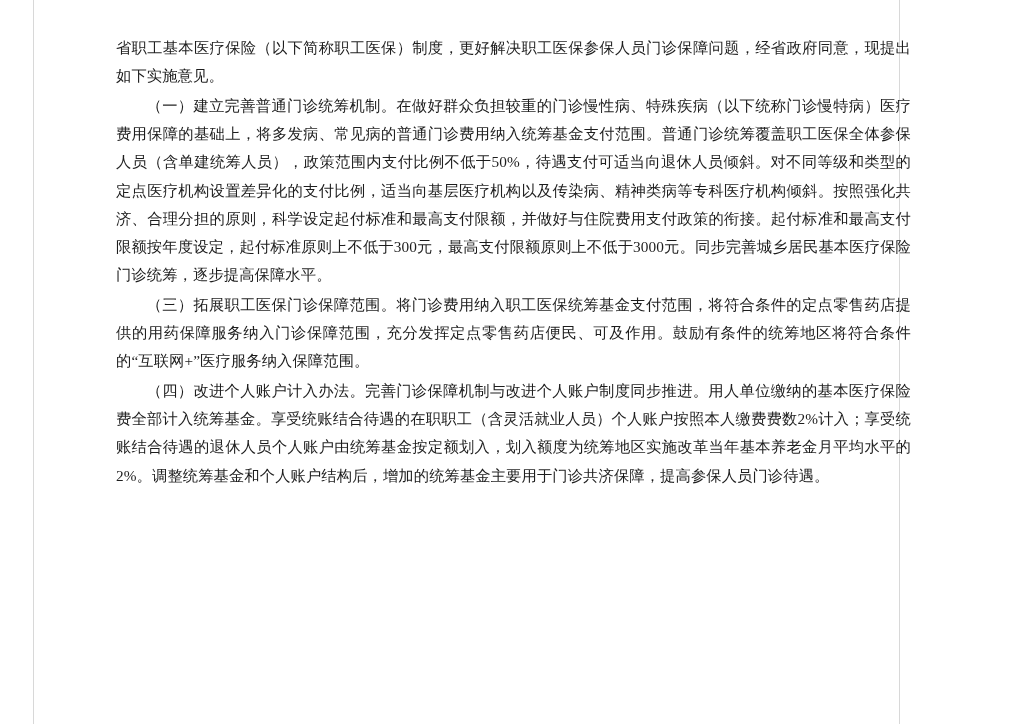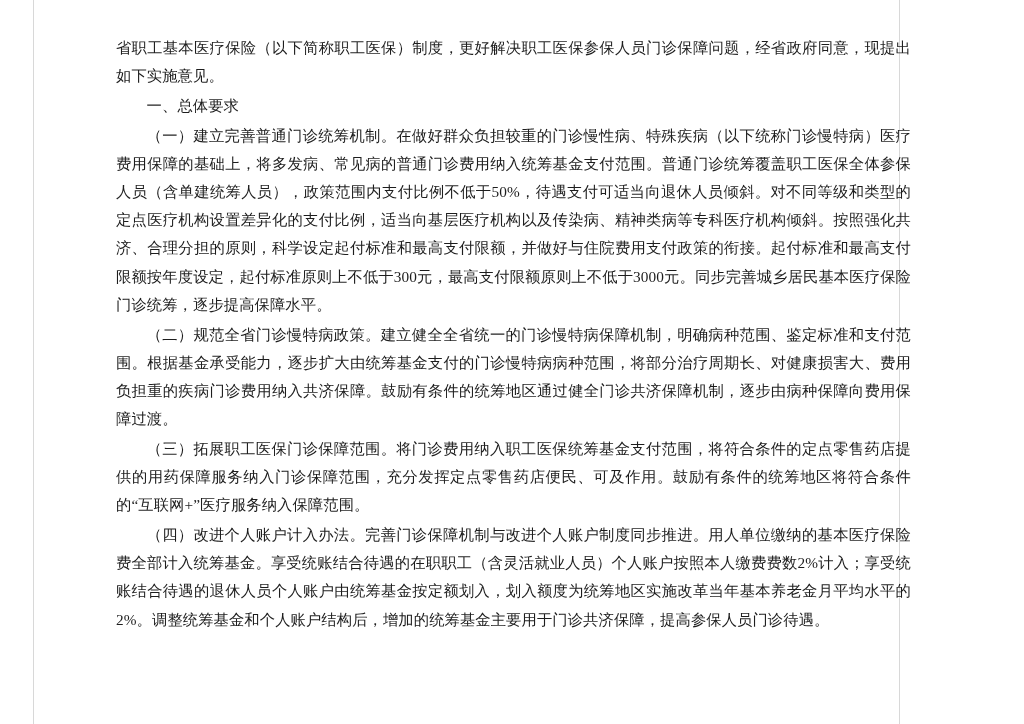--- a/index.html
+++ b/index.html
@@ -53,20 +53,18 @@
 </style>
 </head>
 <body>
 
 <div class="page">
   <div class="edge-rule left"></div>
   <div class="edge-rule right"></div>
 
   <div class="content">
     <p class="para">省职工基本医疗保险（以下简称职工医保）制度，更好解决职工医保参保人员门诊保障问题，经省政府同意，现提出如下实施意见。</p>
-    <p class="heading">一、总体要求</p>
     <p class="indent">（一）建立完善普通门诊统筹机制。在做好群众负担较重的门诊慢性病、特殊疾病（以下统称门诊慢特病）医疗费用保障的基础上，将多发病、常见病的普通门诊费用纳入统筹基金支付范围。普通门诊统筹覆盖职工医保全体参保人员（含单建统筹人员），政策范围内支付比例不低于50%，待遇支付可适当向退休人员倾斜。对不同等级和类型的定点医疗机构设置差异化的支付比例，适当向基层医疗机构以及传染病、精神类病等专科医疗机构倾斜。按照强化共济、合理分担的原则，科学设定起付标准和最高支付限额，并做好与住院费用支付政策的衔接。起付标准和最高支付限额按年度设定，起付标准原则上不低于300元，最高支付限额原则上不低于3000元。同步完善城乡居民基本医疗保险门诊统筹，逐步提高保障水平。</p>
-    <p class="indent">（二）规范全省门诊慢特病政策。建立健全全省统一的门诊慢特病保障机制，明确病种范围、鉴定标准和支付范围。根据基金承受能力，逐步扩大由统筹基金支付的门诊慢特病病种范围，将部分治疗周期长、对健康损害大、费用负担重的疾病门诊费用纳入共济保障。鼓励有条件的统筹地区通过健全门诊共济保障机制，逐步由病种保障向费用保障过渡。</p>
     <p class="indent">（三）拓展职工医保门诊保障范围。将门诊费用纳入职工医保统筹基金支付范围，将符合条件的定点零售药店提供的用药保障服务纳入门诊保障范围，充分发挥定点零售药店便民、可及作用。鼓励有条件的统筹地区将符合条件的“互联网+”医疗服务纳入保障范围。</p>
     <p class="indent">（四）改进个人账户计入办法。完善门诊保障机制与改进个人账户制度同步推进。用人单位缴纳的基本医疗保险费全部计入统筹基金。享受统账结合待遇的在职职工（含灵活就业人员）个人账户按照本人缴费费数2%计入；享受统账结合待遇的退休人员个人账户由统筹基金按定额划入，划入额度为统筹地区实施改革当年基本养老金月平均水平的2%。调整统筹基金和个人账户结构后，增加的统筹基金主要用于门诊共济保障，提高参保人员门诊待遇。</p>
 
   </div>
 </div>
 
 </body></html>

